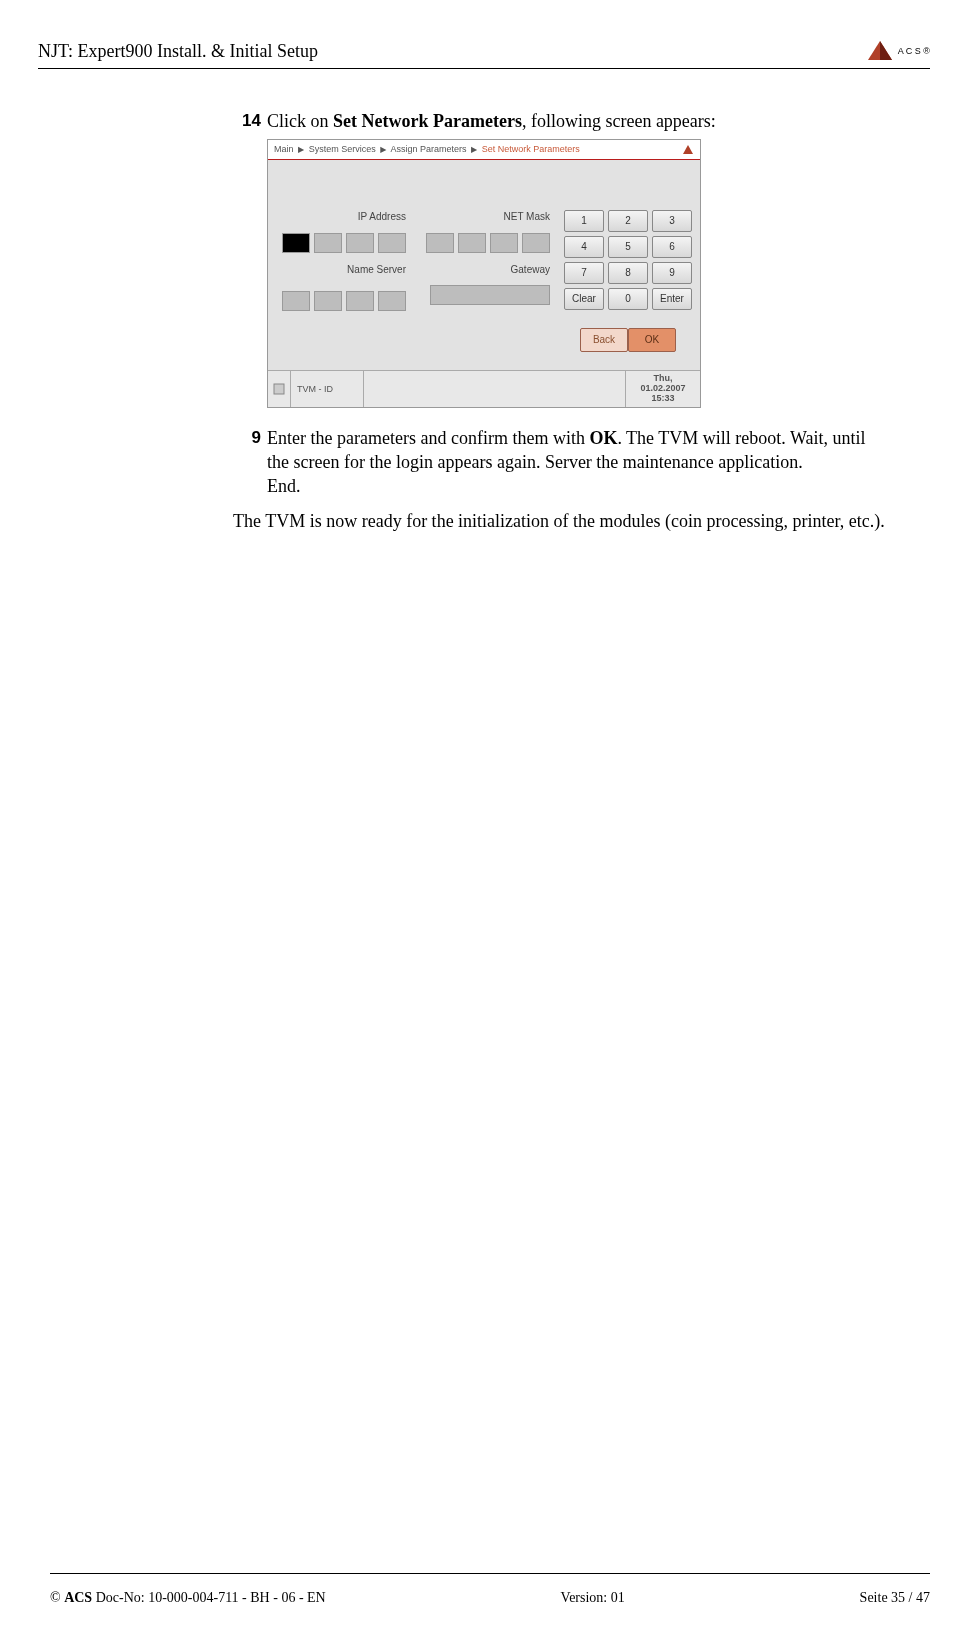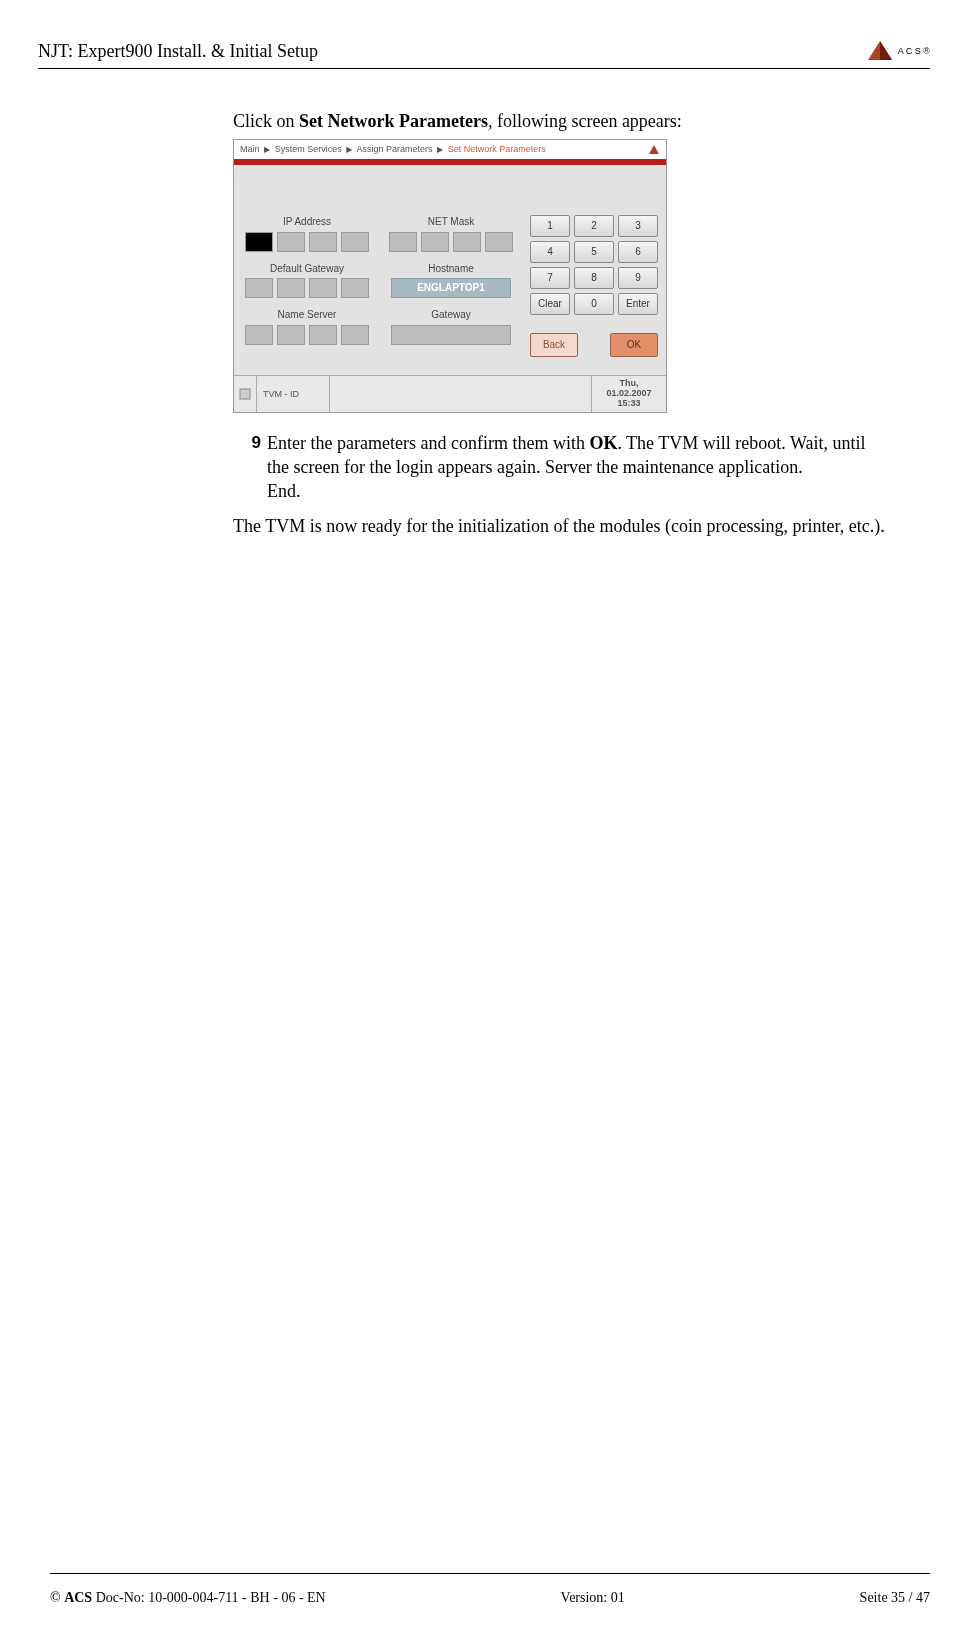--- a/index.html
+++ b/index.html
@@ -67,21 +67,21 @@
     width: 432px;
     margin: 6px 0 10px 0;
     border: 1px solid #999;
     font-family: Arial, Helvetica, sans-serif;
     font-size: 10px;
     background: #e2e2e2;
     color: #555;
   }
   .shot-breadcrumb {
     background: #fff;
-    border-bottom: 6px solid #b91c1c;
+    border-bottom: 1px solid #b91c1c;
     padding: 3px 6px;
     display: flex;
     align-items: center;
     justify-content: space-between;
     font-size: 9px;
   }
   .bc-part { color:#555; }
   .bc-last { color:#c85a3a; }
   .bc-arrow { color:#555; margin:0 2px; font-size:8px;}
   .shot-main {
@@ -96,32 +96,32 @@
     width:26px; height:18px; background:#bdbdbd; border:1px solid #9a9a9a;
   }
   .octet.dark { background:#000; }
   .hostbox {
     width:118px; height:18px; background:#a7b8bf; border:1px solid #8aa0a8;
     color:#fff; font-weight:bold; text-align:center; line-height:18px;
     font-size:10px;
   }
   .domainbox { width:118px; height:18px; background:#bdbdbd; border:1px solid #9a9a9a;}
   .group { display:flex; gap:14px; }
-  .col { display:flex; flex-direction:column; align-items:center;}
+  .col { display:flex; flex-direction:column; align-items:flex-end;gap:6px;}
   .keypad {
     display:grid; grid-template-columns: repeat(3, 40px); grid-auto-rows:22px;
     gap:4px; margin-bottom:18px;
   }
   .key {
     background: linear-gradient(#f4f4f4,#d8d8d8);
     border:1px solid #888; border-radius:2px;
     display:flex; align-items:center; justify-content:center;
     font-size:10px; color:#333;
   }
-  .nav-row { display:flex; justify-content:space-between;}
+  .nav-row { display:flex; justify-content:center;}
   .nav-btn {
     width:46px; height:22px;
     border:1px solid #9b604b; border-radius:2px;
     display:flex; align-items:center; justify-content:center;
     font-size:10px;
   }
   .nav-back { background:#f3d8cb; color:#8a5030;}
   .nav-ok   { background:#e39068; color:#5c2f16;}
   .shot-status {
     border-top:1px solid #aaa; background:#e8e8e8;
@@ -165,20 +165,21 @@
         <polygon points="18,1 30,20 6,20" fill="#b04028"></polygon>
         <polygon points="18,1 30,20 18,20" fill="#6e1f12"></polygon>
       </svg>
       <span>A   C   S ®</span>
     </div>
   </div>
 
   <div class="content">
 
     <div class="step">
+      <div class="step-num">14</div>
       <div class="step-body">
         <span>Click on </span><b>Set Network Parameters</b><span>, following screen appears:</span>
 
         
         <div class="shot">
           <div class="shot-breadcrumb">
             <div>
               <span class="bc-part">Main</span>
               <span class="bc-arrow">▶</span>
               <span class="bc-part">System Services</span>
@@ -205,36 +206,20 @@
                   </div>
                 </div>
                 <div class="col" style="width:130px">
                   <div class="lbl">NET Mask</div>
                   <div class="octets">
                     <div class="octet"></div>
                       <div class="octet"></div>
                       <div class="octet"></div>
                       <div class="octet"></div>
                   </div>
-                </div>
-              </div>
-              <div class="group">
-                <div class="col" style="width:130px">
-                  <div class="lbl">Default Gateway</div>
-                  <div class="octets">
-                    <div class="octet"></div>
-                      <div class="octet"></div>
-                      <div class="octet"></div>
-                      <div class="octet"></div>
-                  </div>
-                </div>
-                <div class="col" style="width:130px">
-                  <div class="lbl">Hostname</div>
-                  <div class="hostbox">ENGLAPTOP1</div>
-                  <div style="height:10px"></div>
                 </div>
               </div>
               <div class="group">
                 <div class="col" style="width:130px">
                   <div class="lbl">Name Server</div>
                   <div class="octets">
                     <div class="octet"></div>
                       <div class="octet"></div>
                       <div class="octet"></div>
                       <div class="octet"></div>

